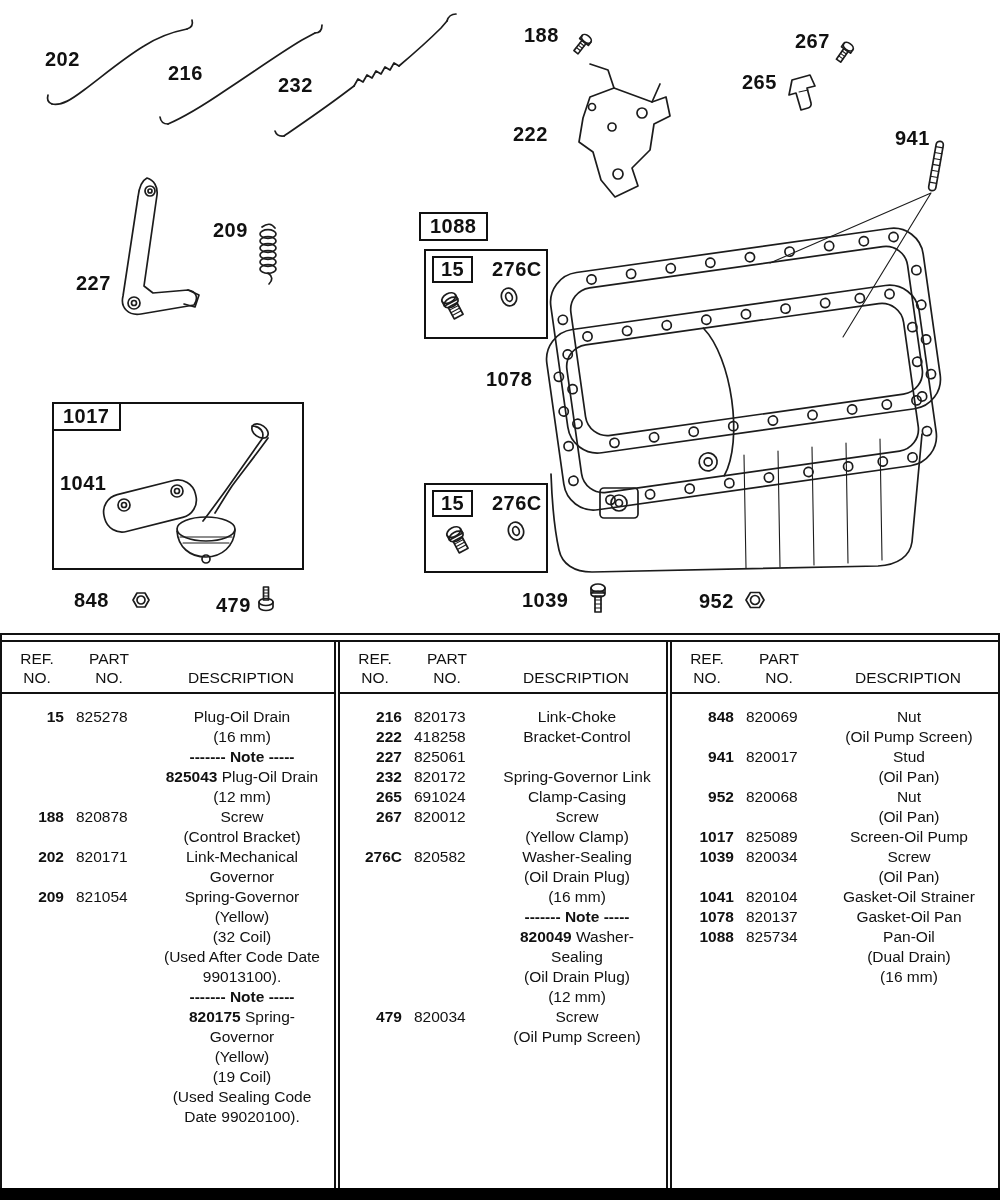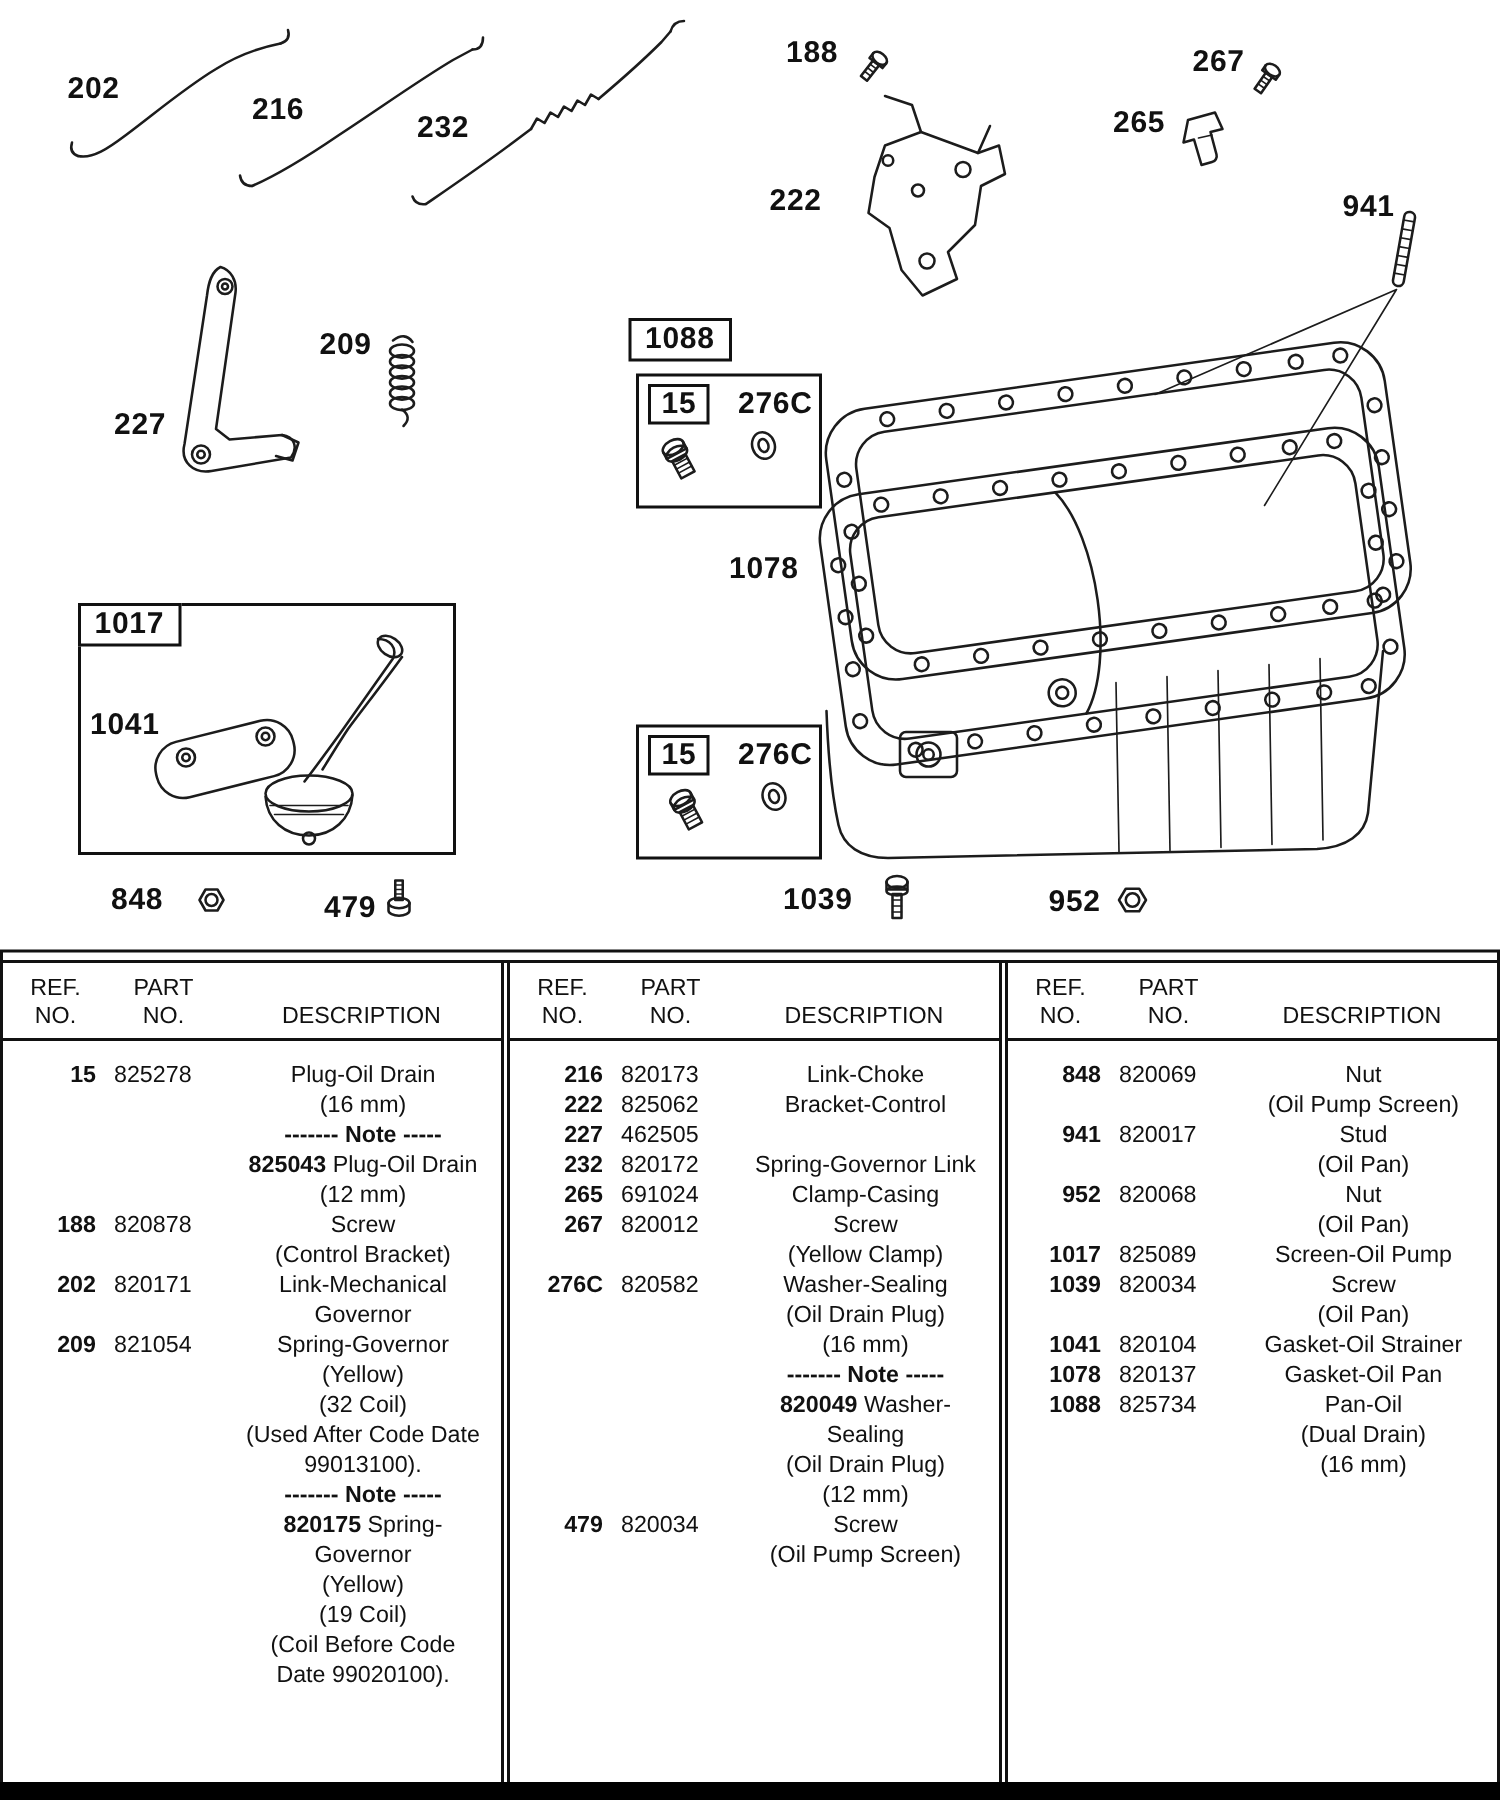--- a/index.html
+++ b/index.html
@@ -352,21 +352,21 @@
                 <div class="dline">Spring-Governor</div>
                 <div class="dline">(Yellow)</div>
                 <div class="dline">(32 Coil)</div>
                 <div class="dline">(Used After Code Date</div>
                 <div class="dline">99013100).</div>
                 <div class="dline b">------- Note -----</div>
                 <div class="dline"><span class="b">820175 </span>Spring-</div>
                 <div class="dline">Governor</div>
                 <div class="dline">(Yellow)</div>
                 <div class="dline">(19 Coil)</div>
-                <div class="dline">(Coil Before Code</div>
+                <div class="dline">(Used Sealing Code</div>
                 <div class="dline">Date 99020100).</div>
               </div>
             </div>
           </div>
       </div>
 
       <div class="tcol">
         <div class="thead">
           <div class="th">
             <div>REF.</div>
@@ -384,28 +384,28 @@
         <div class="tbody">
             <div class="trow">
               <div class="cell-ref">216</div>
               <div class="cell-part">820173</div>
               <div class="cell-desc">
                 <div class="dline">Link-Choke</div>
               </div>
             </div>
             <div class="trow">
               <div class="cell-ref">222</div>
-              <div class="cell-part">825062</div>
+              <div class="cell-part">418258</div>
               <div class="cell-desc">
                 <div class="dline">Bracket-Control</div>
               </div>
             </div>
             <div class="trow">
               <div class="cell-ref">227</div>
-              <div class="cell-part">462505</div>
+              <div class="cell-part">825061</div>
             </div>
             <div class="trow">
               <div class="cell-ref">232</div>
               <div class="cell-part">820172</div>
               <div class="cell-desc">
                 <div class="dline">Spring-Governor Link</div>
               </div>
             </div>
             <div class="trow">
               <div class="cell-ref">265</div>

